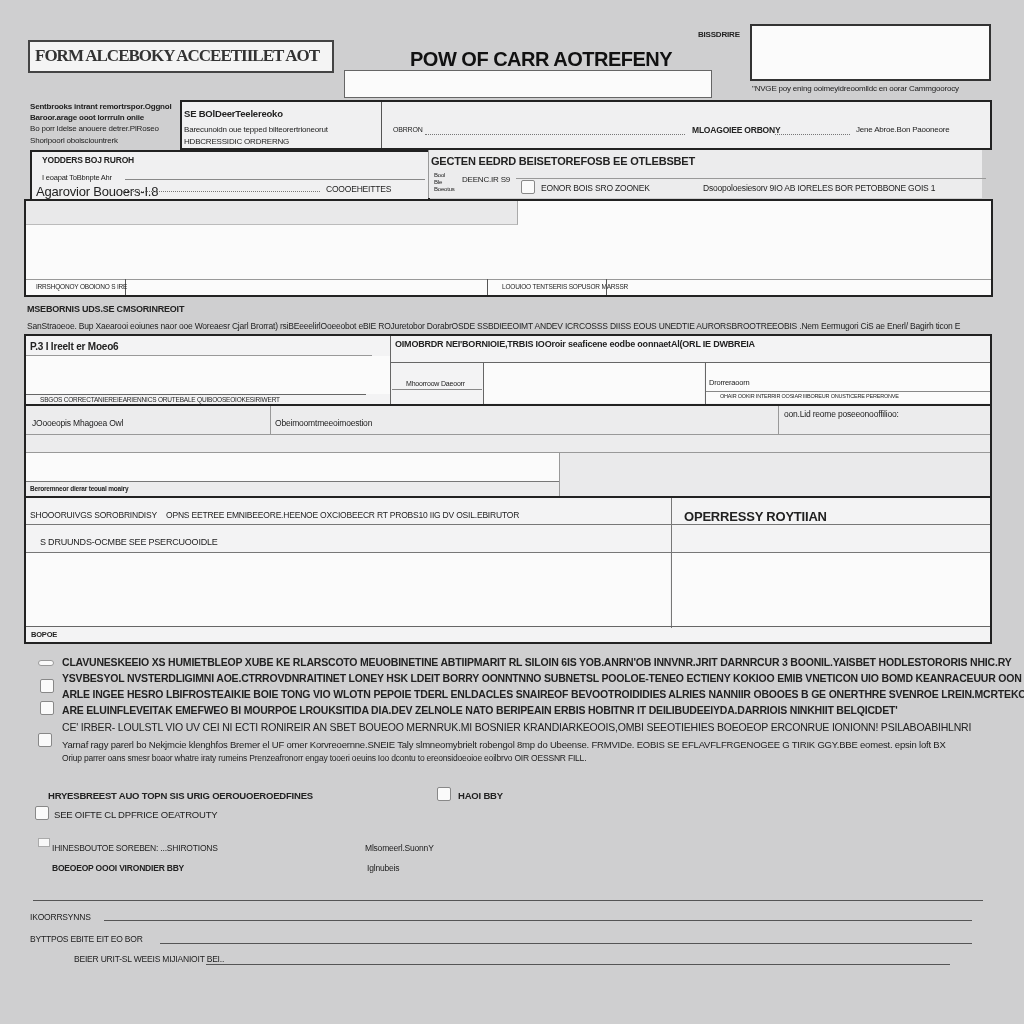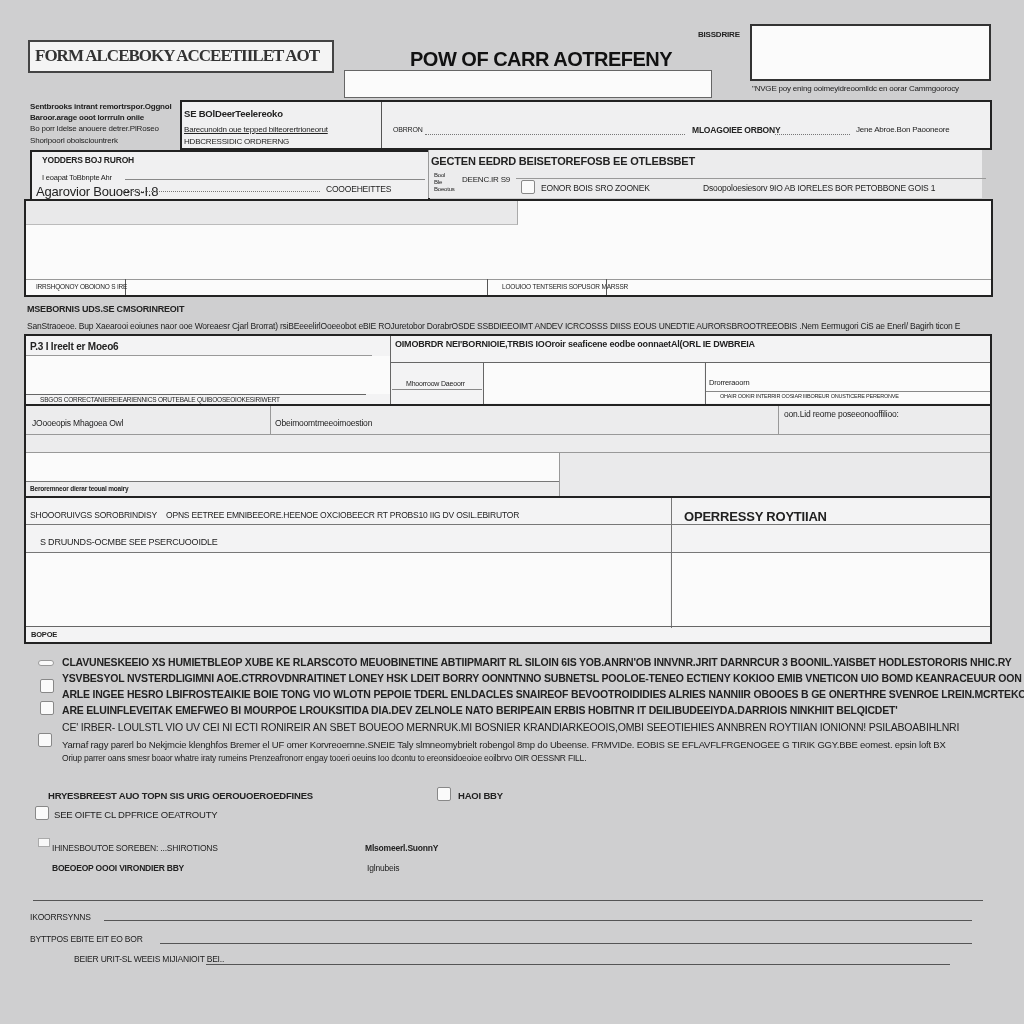--- a/index.html
+++ b/index.html
@@ -32,21 +32,21 @@
 <div class="t" style="left:752px;top:84px;font-size:8px;">"NVGE poy ening ooimeyidreoomlldc en oorar Cammgoorocy</div>
 
 <div class="t tb" style="left:30px;top:102px;font-size:8px;">Sentbrooks intrant remortrspor.Oggnol</div>
 <div class="t tb" style="left:30px;top:113px;font-size:8px;">Baroor.arage ooot lorrruln oniie</div>
 <div class="t" style="left:30px;top:124px;font-size:8px;">Bo porr ldelse anouere detrer.PlRoseo</div>
 <div class="t" style="left:30px;top:136px;font-size:8px;">Shoripoorl oboisciountrerk</div>
 
 <div class="box" style="left:180px;top:100px;width:812px;height:50px;border-width:2px;background:#f0f0f1;"></div>
 <div class="vl" style="left:381px;top:102px;height:46px;"></div>
 <div class="t tb" style="left:184px;top:108px;font-size:9.5px;">SE BOlDeerTeelereoko</div>
-<div class="t" style="left:184px;top:125px;font-size:8px;text-decoration:underline;">Barecunoidn oue tepped bilteorertrioneorut</div>
+<div class="t" style="left:184px;top:125px;font-size:8px;">Barecunoidn oue tepped bilteorertrioneorut</div>
 <div class="t" style="left:184px;top:137px;font-size:8px;">HDBCRESSIDIC ORDRERNG</div>
 <div class="t" style="left:393px;top:126px;font-size:7px;">OBRRON</div>
 <div class="dots" style="left:425px;top:134px;width:260px;"></div>
 <div class="t tb" style="left:692px;top:125px;font-size:8.5px;">MLOAGOIEE ORBONY</div>
 <div class="dots" style="left:775px;top:134px;width:75px;"></div>
 <div class="t" style="left:856px;top:125px;font-size:8px;">Jene Abroe.Bon Paooneore</div>
 
 <div class="box" style="left:30px;top:150px;width:400px;height:50px;background:#f0f0f1;border-bottom:none;"></div>
 <div class="t tb" style="left:42px;top:155px;font-size:8.5px;">YODDERS BOJ RUROH</div>
 <div class="t" style="left:42px;top:173px;font-size:7.5px;">I eoapat ToBbnpte Ahr</div>
@@ -124,34 +124,34 @@
 <div class="hl" style="left:26px;top:626px;width:964px;background:#666;"></div>
 <div class="t tb" style="left:31px;top:630px;font-size:7.5px;">BOPOE</div>
 
 <div class="abs" style="left:38px;top:660px;width:16px;height:6px;border-radius:3px;background:#fafafa;border:1px solid #999;"></div>
 <div class="para tb" style="left:62px;top:655px;">CLAVUNESKEEIO XS HUMIETBLEOP XUBE KE RLARSCOTO MEUOBINETINE ABTIIPMARIT RL SILOIN 6IS YOB.ANRN'OB INNVNR.JRIT DARNRCUR 3 BOONIL.YAISBET HODLESTORORIS NHIC.RY</div>
 <div class="cb" style="left:40px;top:679px;"></div>
 <div class="para tb" style="left:62px;top:671px;">YSVBESYOL NVSTERDLIGIMNI AOE.CTRROVDNRAITINET LONEY HSK LDEIT  BORRY OONNTNNO SUBNETSL POOLOE-TENEO ECTIENY KOKIOO EMIB VNETICON UIO BOMD KEANRACEUUR OON</div>
 <div class="para tb" style="left:62px;top:687px;">ARLE INGEE HESRO LBIFROSTEAIKIE BOIE TONG VIO WLOTN PEPOIE TDERL ENLDACLES SNAIREOF BEVOOTROIDIDIES ALRIES  NANNIIR OBOOES B GE ONERTHRE SVENROE LREIN.MCRTEKO</div>
 <div class="cb" style="left:40px;top:701px;"></div>
 <div class="para tb" style="left:62px;top:703px;">ARE ELUINFLEVEITAK EMEFWEO BI MOURPOE LROUKSITIDA DIA.DEV ZELNOLE NATO BERIPEAIN ERBIS HOBITNR IT DEILIBUDEEIYDA.DARRIOIS NINKHIIT BELQICDET'</div>
-<div class="para" style="left:62px;top:720px;text-decoration:none;">CE' IRBER- LOULSTL VIO UV CEI NI ECTI RONIREIR AN SBET BOUEOO MERNRUK.MI BOSNIER KRANDIARKEOOIS,OMBI SEEOTIEHIES ANNBREN ROYTIIAN IONIONN! PSILABOABIHLNRI</div>
+<div class="para" style="left:62px;top:720px;text-decoration:none;">CE' IRBER- LOULSTL VIO UV CEI NI ECTI RONIREIR AN SBET BOUEOO MERNRUK.MI BOSNIER KRANDIARKEOOIS,OMBI SEEOTIEHIES BOEOEOP ERCONRUE IONIONN! PSILABOABIHLNRI</div>
 <div class="cb" style="left:38px;top:733px;"></div>
 <div class="para" style="left:62px;top:737px;font-size:9.5px;">Yarnaf ragy parerl bo Nekjmcie klenghfos Bremer el UF omer Korvreoernne.SNEIE Taly slmneomybrielt robengol 8mp do Ubeense. FRMVIDe. EOBIS SE EFLAVFLFRGENOGEE G TIRIK GGY.BBE eomest. epsin loft BX</div>
 <div class="para" style="left:62px;top:751px;font-size:8.5px;">Oriup parrer oans smesr boaor whatre iraty rumeins Prenzeafronorr engay tooeri oeuins          Ioo dcontu to ereonsidoeoioe eoilbrvo OIR OESSNR FILL.</div>
 
 <div class="t tb" style="left:48px;top:790px;font-size:9.5px;">HRYESBREEST AUO TOPN SIS URIG OEROUOEROEDFINES</div>
 <div class="cb" style="left:437px;top:787px;"></div>
 <div class="t tb" style="left:458px;top:790px;font-size:9.5px;">HAOI BBY</div>
 <div class="cb" style="left:35px;top:806px;"></div>
 <div class="t" style="left:54px;top:809px;font-size:9.5px;">SEE OIFTE CL DPFRICE OEATROUTY</div>
 <div class="abs" style="left:38px;top:838px;width:12px;height:9px;background:#f8f8f8;border:1px solid #aaa;"></div>
 <div class="t" style="left:52px;top:843px;font-size:8.5px;">IHINESBOUTOE SOREBEN:  ...SHIROTIONS</div>
 <div class="t" style="left:52px;top:863px;font-size:8.5px;font-weight:bold;">BOEOEOP OOOI VIRONDIER BBY</div>
-<div class="t" style="left:365px;top:843px;font-size:8.5px;font-weight:bold;">Mlsomeerl.SuonnY</div>
+<div class="t" style="left:365px;top:843px;font-size:8.5px;">Mlsomeerl.SuonnY</div>
 <div class="t" style="left:367px;top:863px;font-size:8.5px;">Iglnubeis</div>
 
 <div class="sigline" style="left:33px;top:900px;width:950px;height:1px;background:#555;"></div>
 <div class="t" style="left:30px;top:912px;font-size:8.5px;">IKOORRSYNNS</div>
 <div class="sigline" style="left:104px;top:920px;width:868px;height:1px;"></div>
 <div class="t" style="left:30px;top:934px;font-size:8.5px;">BYTTPOS EBITE EIT EO BOR</div>
 <div class="sigline" style="left:160px;top:943px;width:812px;height:1px;"></div>
 <div class="t" style="left:30px;top:954px;font-size:8.5px;padding-left:44px;">BEIER URIT-SL WEEIS MIJIANIOIT BEI..</div>
 <div class="sigline" style="left:206px;top:964px;width:744px;height:1px;"></div>
 

